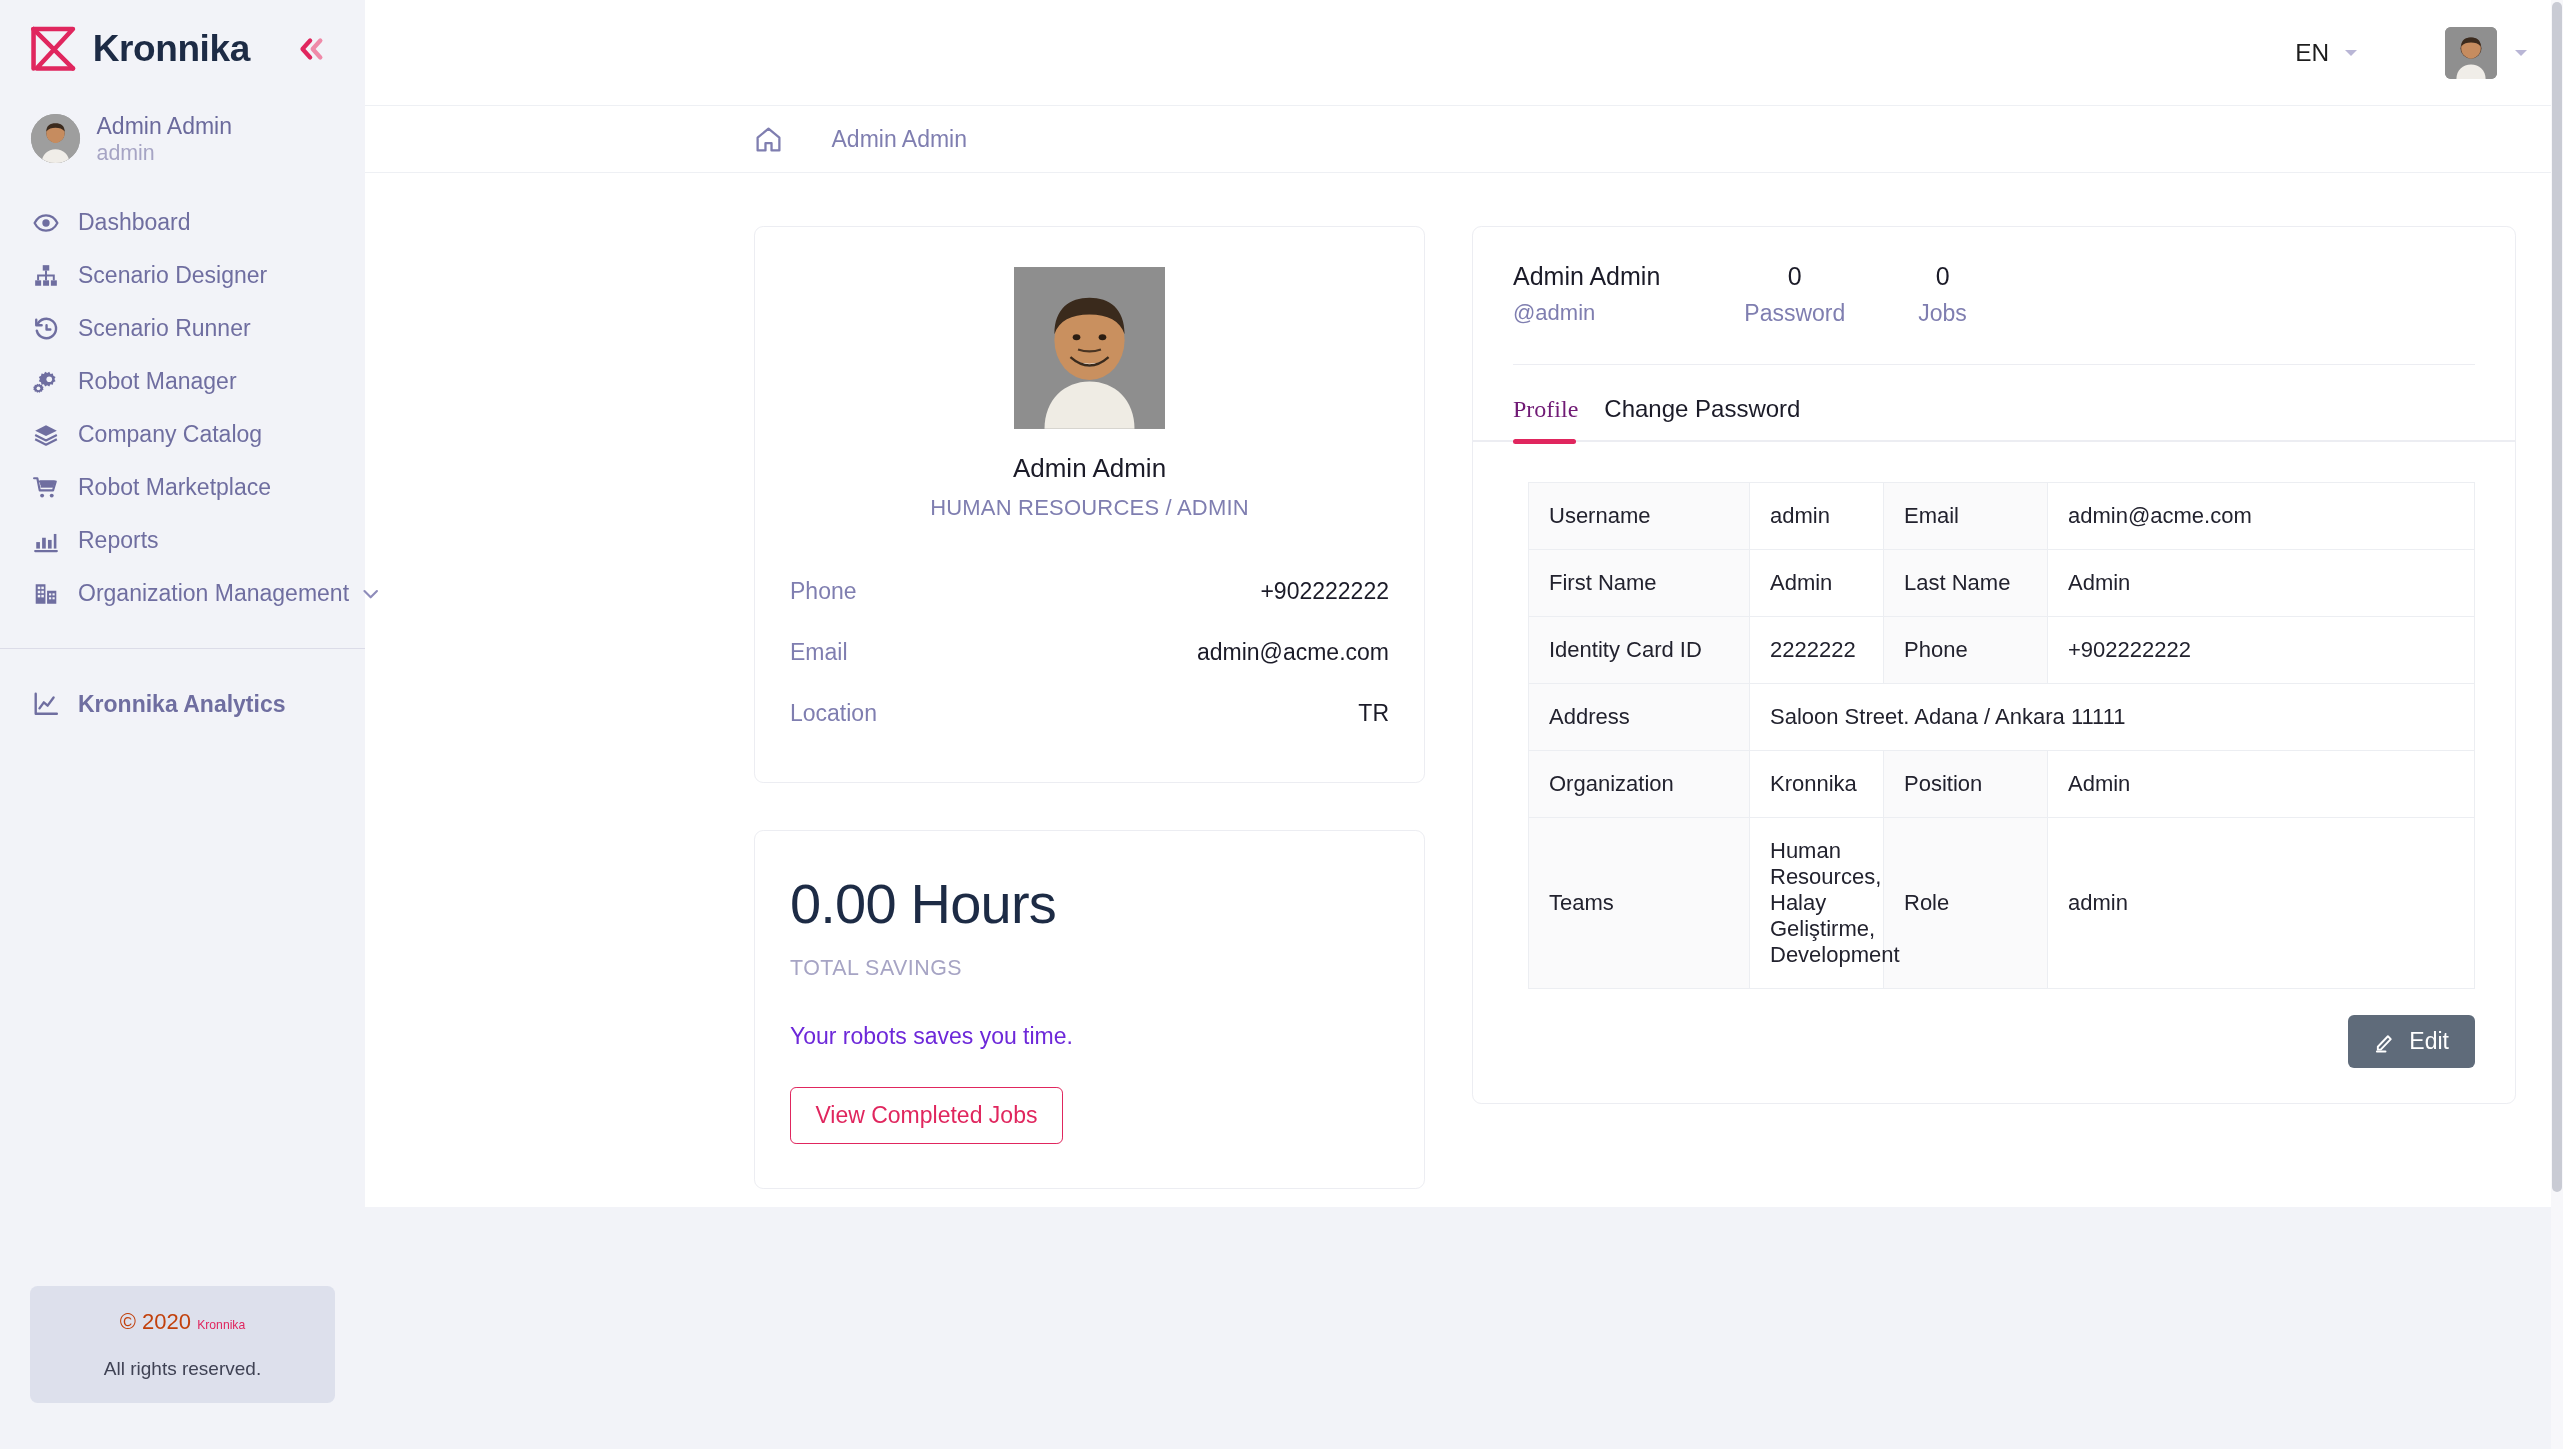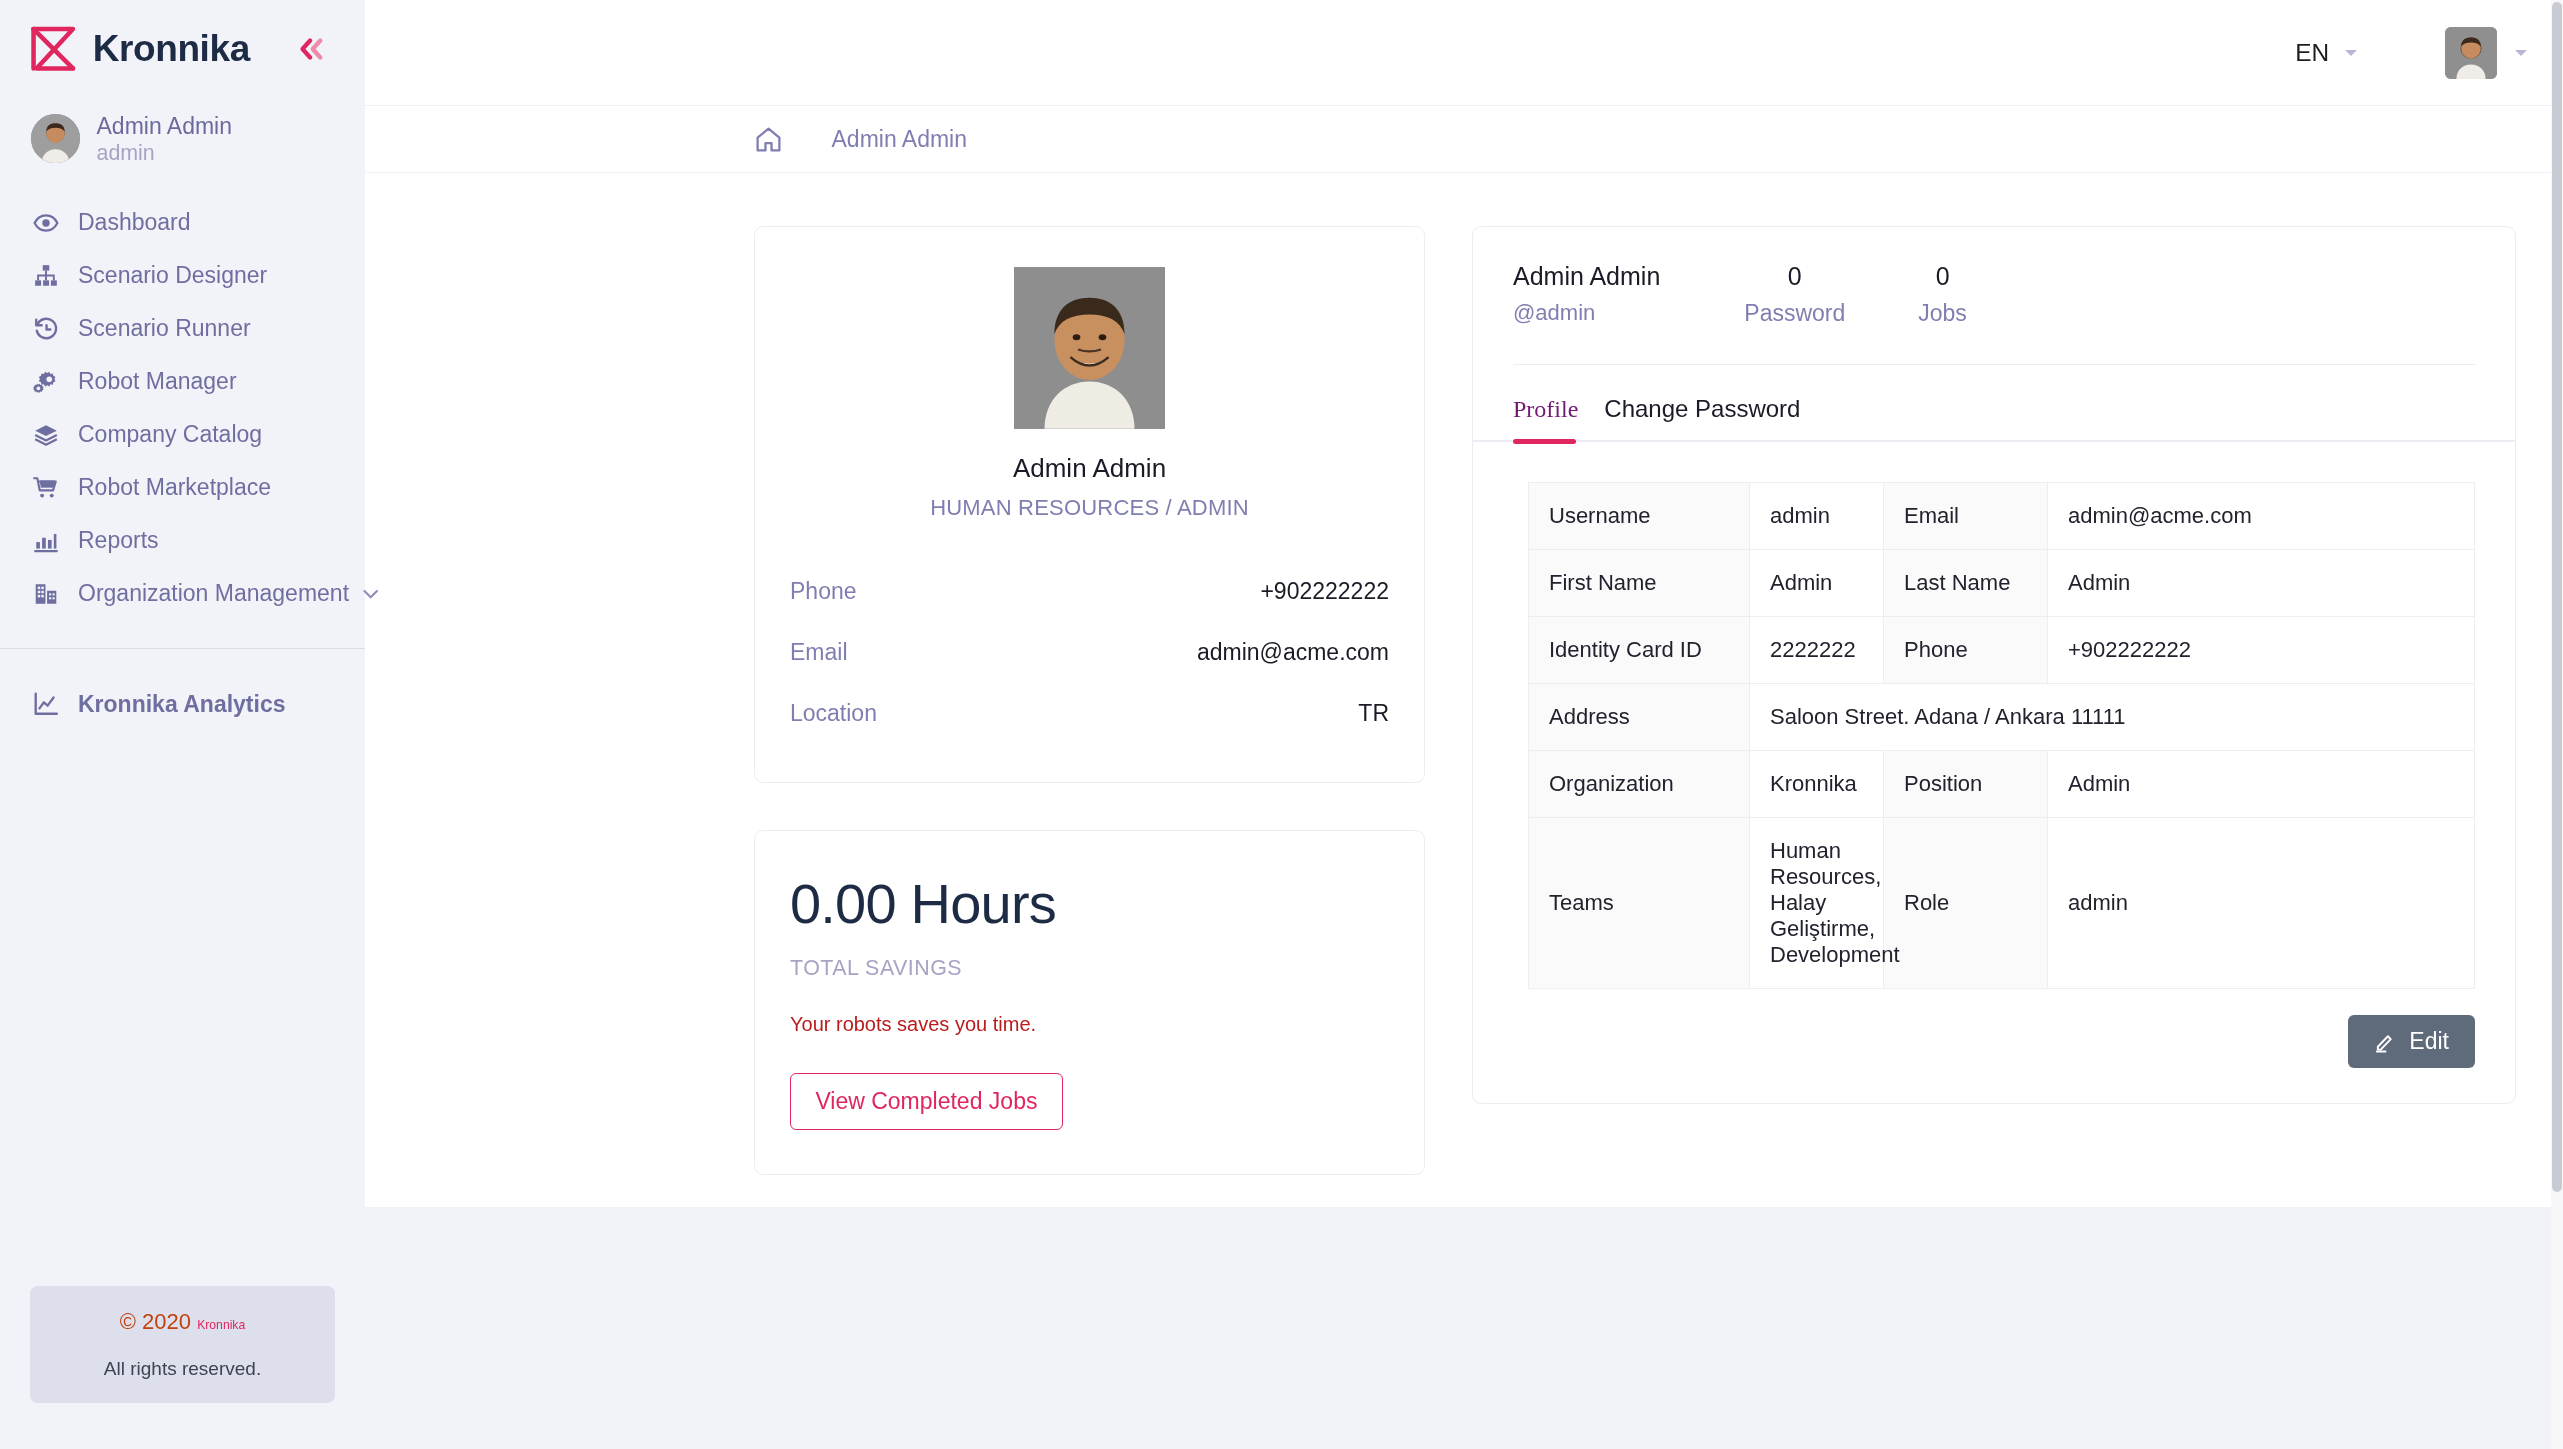--- a/index.html
+++ b/index.html
@@ -144,21 +144,21 @@
   }
   .pc-label { font-size: 23px; color: #7f7eb0; }
   .pc-value { font-size: 23px; color: #1b1b28; }
 
   
   .savings-card { padding: 40px 35px 44px 35px; }
   .sv-hours { font-size: 56px; color: #1d2b45; font-weight: 400; letter-spacing: -0.8px; }
   .sv-sub {
     font-size: 21.4px; color: #a6a4c4; margin-top: 20px; letter-spacing: 0.5px;
   }
-  .sv-desc { font-size: 20px; color: #b91c1c; margin-top: 32px; }
+  .sv-desc { font-size: 23px; color: #6d28d9; margin-top: 42px; }
   .sv-btn {
     margin-top: 37px; display: inline-block;
     border: 1.5px solid #e0265e; color: #e0265e; background: #fff;
     font-size: 23px; padding: 13.7px 24.4px; border-radius: 6.1px;
     cursor: pointer; font-family: "Liberation Sans", sans-serif;
   }
 
   
   .detail-card { width: 100%; }
   .dc-head { padding: 34px 40px 0 40px; }

